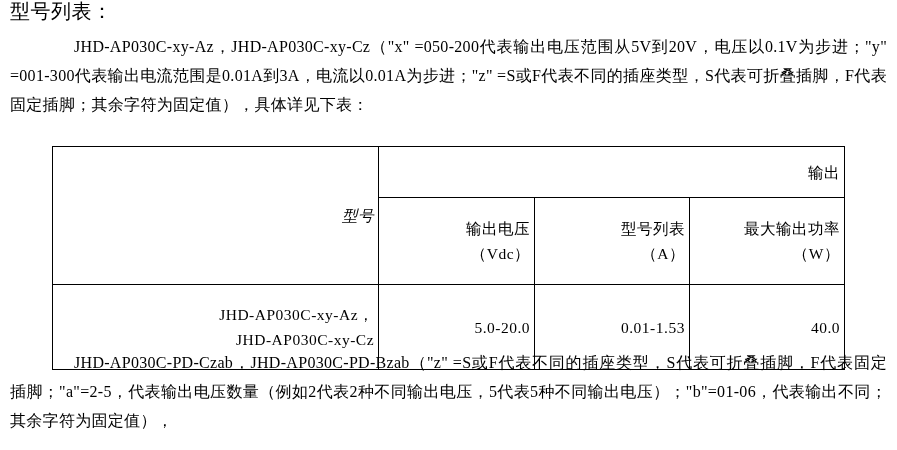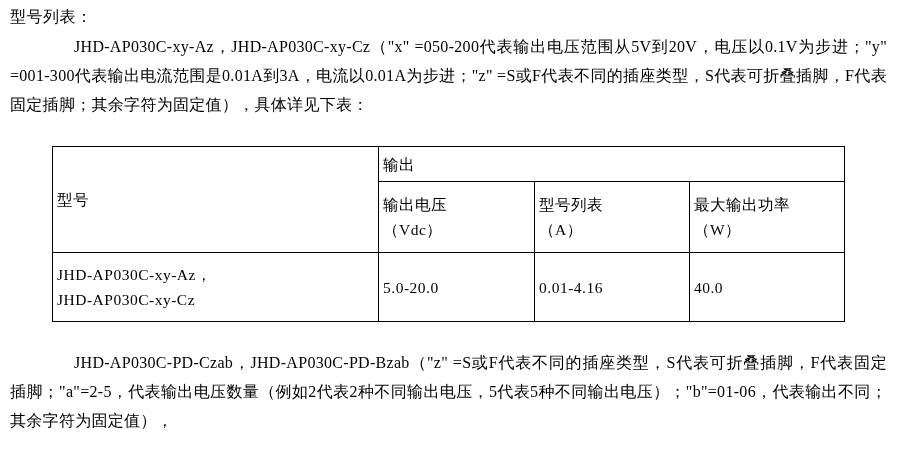--- a/index.html
+++ b/index.html
@@ -17,22 +17,22 @@
   .page {
     position: relative;
     width: 897px;
     height: 450px;
     padding: 0;
     box-sizing: border-box;
   }
   .heading {
     position: absolute;
     left: 10px;
-    top: 6px;
-    font-size: 16px;
+    top: 0;
+    font-size: 20px;
     line-height: 22px;
     letter-spacing: 0.5px;
     text-align: center;
   }
   .para {
     position: absolute;
     font-size: 16px;
     line-height: 29px;
     letter-spacing: 0.3px;
     text-align: justify;
@@ -53,29 +53,30 @@
   table.spec {
     position: absolute;
     left: 52px;
     top: 146px;
     border-collapse: collapse;
     width: 793px;
     font-size: 15.5px;
   }
   table.spec td {
     border: 1px solid #000000;
-    text-align: left;
+    text-align: right;
     vertical-align: middle;
-    padding: 2px 4px;
+    padding: 10px 4px;
     line-height: 25px;
     letter-spacing: 0.5px;
   }
   .cell-model-head {
     width: 330px;
     height: 98px;
+    font-style: italic;
   }
   .cell-output-head {
     height: 30px;
   }
   .cell-sub {
     width: 154px;
     height: 66px;
     margin-left: 16px;
   }
   .cell-model-val {
@@ -117,21 +118,21 @@
           <div>最大输出功率</div>
           <div>（W）</div>
         </td>
       </tr>
       <tr>
         <td class="cell-model-val">
           <div class="nowrap">JHD-AP030C-xy-Az，</div>
           <div class="nowrap">JHD-AP030C-xy-Cz</div>
         </td>
         <td class="cell-val">5.0-20.0</td>
-        <td class="cell-val">0.01-4.16</td>
+        <td class="cell-val">0.01-1.53</td>
         <td class="cell-val">40.0</td>
       </tr>
     </tbody>
   </table>
 
   <div class="para para-2">JHD-AP030C-PD-Czab，JHD-AP030C-PD-Bzab（"z" =S或F代表不同的插座类型，S代表可折叠插脚，F代表固定插脚；"a"=2-5，代表输出电压数量（例如2代表2种不同输出电压，5代表5种不同输出电压）；"b"=01-06，代表输出不同；其余字符为固定值），</div>
 
 </div>
 
 </body></html>

